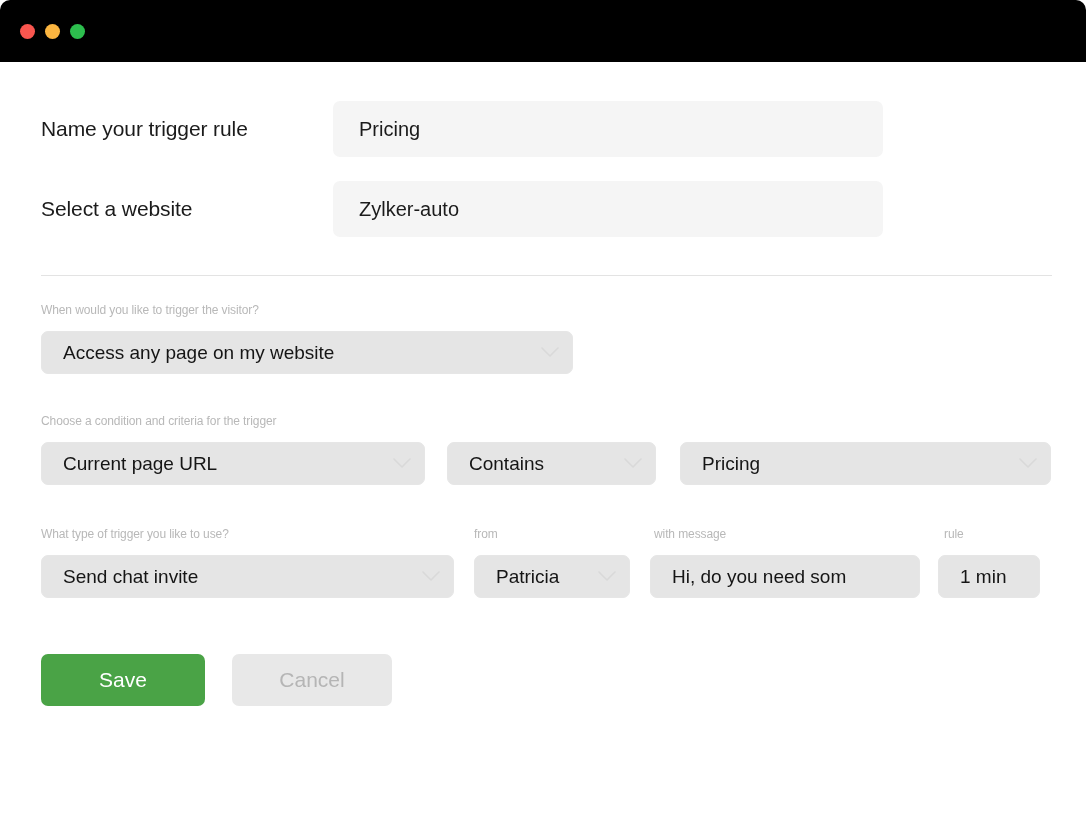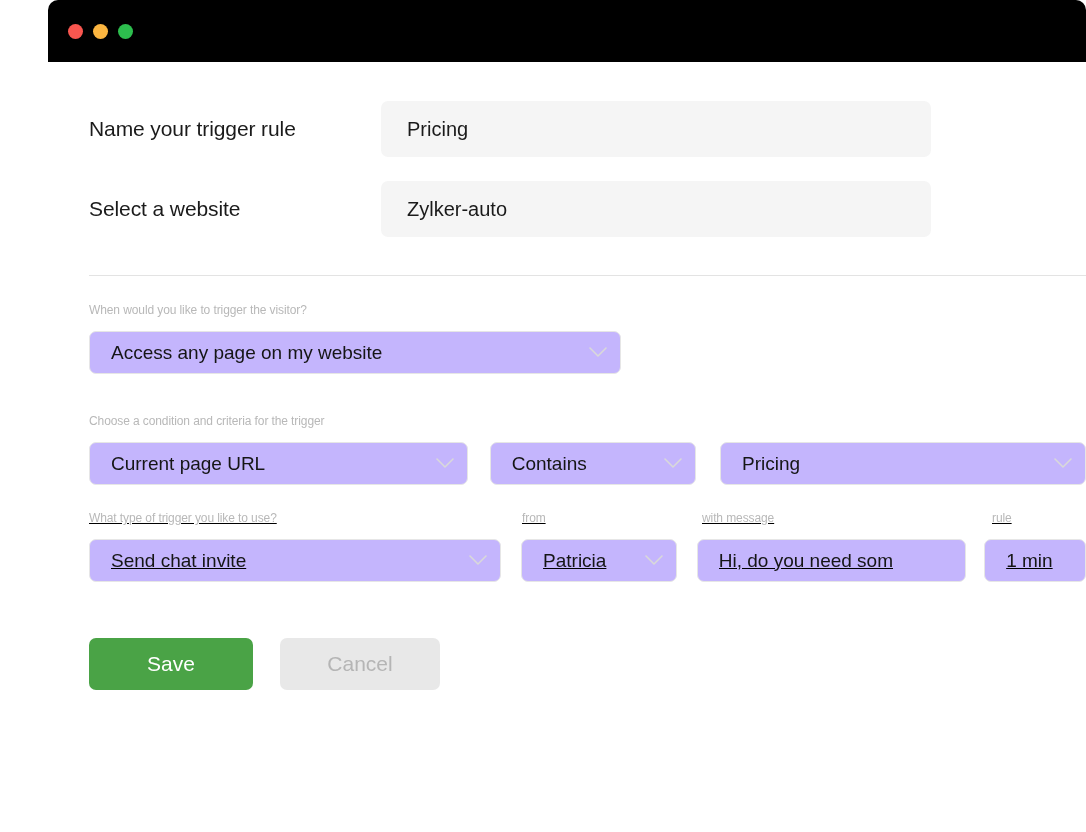--- a/index.html
+++ b/index.html
@@ -16,21 +16,20 @@
   }
 
   .window {
     width: 1086px;
     height: 832px;
     position: relative;
     background: #ffffff;
     border-radius: 7px;
     overflow: hidden;
     box-sizing: border-box;
-    padding-left: 48px;
   }
 
   
   .titlebar {
     height: 62px;
     background: #000000;
     border-top-left-radius: 10px;
     border-top-right-radius: 10px;
     display: flex;
     align-items: center;
@@ -86,42 +85,42 @@
     margin: 38px 0 0 41px;
     width: 1011px;
     height: 1px;
     background: #e3e3e3;
   }
 
   
   .section { margin-left: 41px; }
   .section.s1 { margin-top: 27px; }
   .section.s2 { margin-top: 40px; }
-  .section.s3 { margin-top: 26px; text-decoration: underline; }
+  .section.s3 { margin-top: 42px; }
 
   .section-label {
     font-size: 12px;
     color: #b8b8b8;
     letter-spacing: -0.1px;
     margin-bottom: 14px;
   }
 
   .label-row {
     display: flex;
     align-items: flex-end;
     margin-bottom: 14px;
   }
   .label-row .section-label { margin-bottom: 0; }
 
   .row { display: flex; align-items: center; }
 
   
   .control {
     height: 43px;
-    background: #c4b5fd;
+    background: #e5e5e5;
     border: 1px solid #e6e6e6;
     border-radius: 7px;
     display: flex;
     align-items: center;
     box-sizing: border-box;
     padding: 0 13px 0 21px;
     font-size: 19px;
     color: #151515;
     position: relative;
   }

